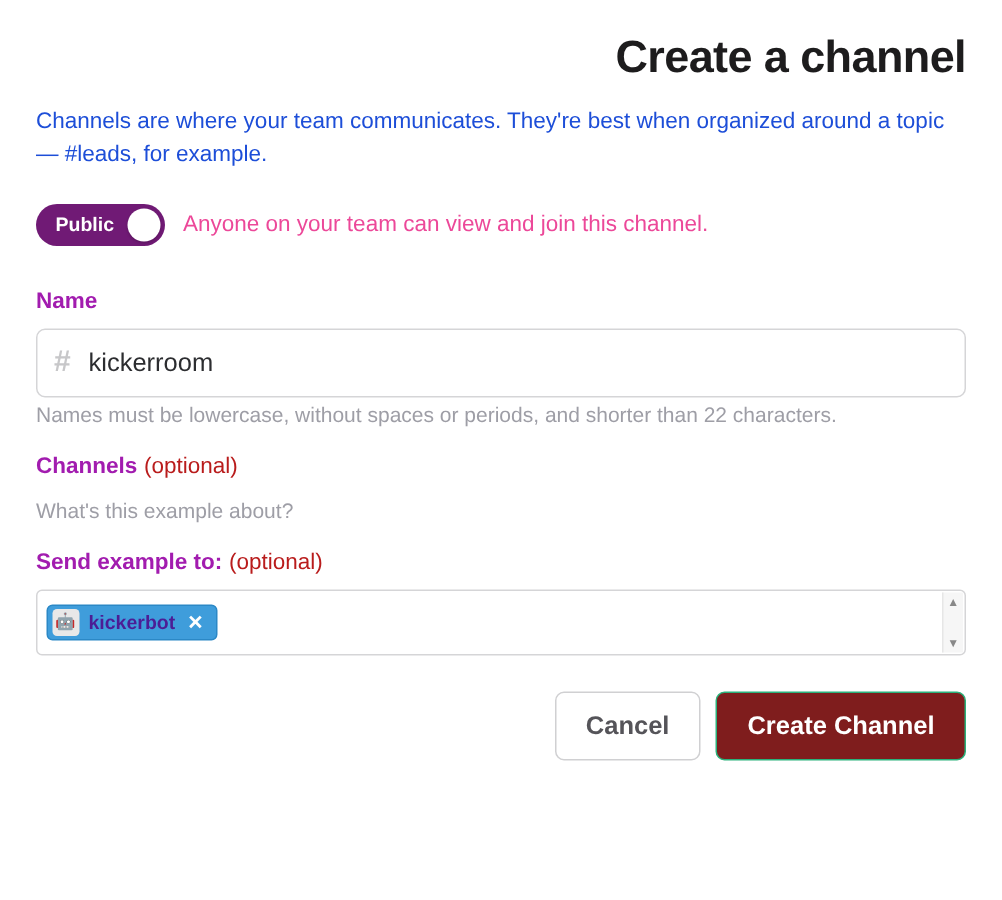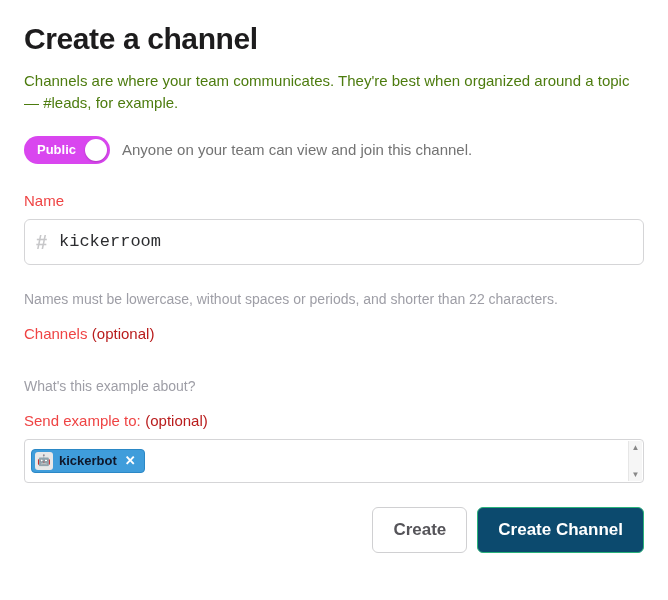--- a/index.html
+++ b/index.html
@@ -9,35 +9,36 @@
     width: 668px;
     padding: 22px 24px 26px 24px;
     color: #2c2d30;
   }
   h1 {
     font-size: 30px;
     font-weight: 900;
     letter-spacing: -0.4px;
     margin-bottom: 14px;
     color: #1d1c1d;
+    text-align: right;
   }
   .desc {
     font-size: 15px;
-    color: #4d7c0f;
+    color: #1d4ed8;
     line-height: 1.45;
     margin-bottom: 22px;
   }
   .toggle-row {
     display: flex;
     align-items: center;
     gap: 12px;
     margin-bottom: 28px;
   }
   .toggle {
-    background: #d946ef;
+    background: #701a75;
     border-radius: 16px;
     width: 86px;
     height: 28px;
     position: relative;
     display: flex;
     align-items: center;
     padding-left: 13px;
     cursor: pointer;
   }
   .toggle-label {
@@ -50,27 +51,27 @@
     right: 3px;
     top: 3px;
     width: 22px;
     height: 22px;
     background: #fff;
     border-radius: 50%;
     box-shadow: 0 1px 2px rgba(0,0,0,0.2);
   }
   .toggle-desc {
     font-size: 15px;
-    color: #737373;
+    color: #ec4899;
   }
   .field-group { margin-bottom: 18px; }
   .field-label {
     font-size: 15px;
-    font-weight: 400;
-    color: #ef4444;
+    font-weight: 700;
+    color: #a21caf;
     display: inline-block;
     margin-bottom: 10px;
   }
   .field-optional {
     font-size: 15px;
     font-weight: 400;
     color: #b91c1c;
   }
   .input-wrap {
     position: relative;
@@ -86,27 +87,27 @@
   }
   input.text-input {
     width: 100%;
     height: 46px;
     border: 1px solid #d5d5d7;
     border-radius: 6px;
     font-size: 17px;
     color: #2c2d30;
     padding: 0 4px;
     outline: none;
-    font-family: Liberation Mono, monospace;
+    font-family: Liberation Sans, sans-serif;
   }
   input.text-input.with-hash { padding-left: 34px; }
   .help-text {
     font-size: 14px;
     color: #9e9ea6;
-    margin-top: 26px;
+    margin-top: 3px;
   }
   .invite-box {
     width: 100%;
     min-height: 44px;
     border: 1px solid #d5d5d7;
     border-radius: 4px;
     background: #fff;
     display: flex;
     align-items: center;
     padding: 5px 6px;
@@ -141,21 +142,21 @@
     width: 18px;
     height: 18px;
     background: #e8e8e8;
     border-radius: 3px;
     display: flex;
     align-items: center;
     justify-content: center;
     font-size: 11px;
   }
   .chip-label {
-    color: #0f172a;
+    color: #4c1d95;
     font-size: 13px;
     font-weight: 700;
   }
   .chip-x {
     color: #fff;
     font-size: 13px;
     font-weight: 700;
     cursor: pointer;
     padding: 0 2px;
   }
@@ -173,21 +174,21 @@
     font-weight: 700;
     cursor: pointer;
     font-family: inherit;
   }
   button.btn-secondary {
     background: #fff;
     border: 1px solid #d0d0d2;
     color: #555459;
   }
   button.btn-primary {
-    background: #0c4a6e;
+    background: #7f1d1d;
     border: 1px solid #2ab27b;
     color: #fff;
   }
 </style>
 </head>
 <body>
 
 <h1>Create a channel</h1>
 <p class="desc">Channels are where your team communicates. They're best when organized around a topic — #leads, for example.</p>
 
@@ -228,15 +229,15 @@
       <span class="chip-x">✕</span>
     </span>
     <div class="scroll-stub">
       <span>▲</span>
       <span>▼</span>
     </div>
   </div>
 </div>
 
 <div class="button-row">
-  <button class="btn btn-secondary">Create</button>
+  <button class="btn btn-secondary">Cancel</button>
   <button class="btn btn-primary">Create Channel</button>
 </div>
 
 </body></html>

